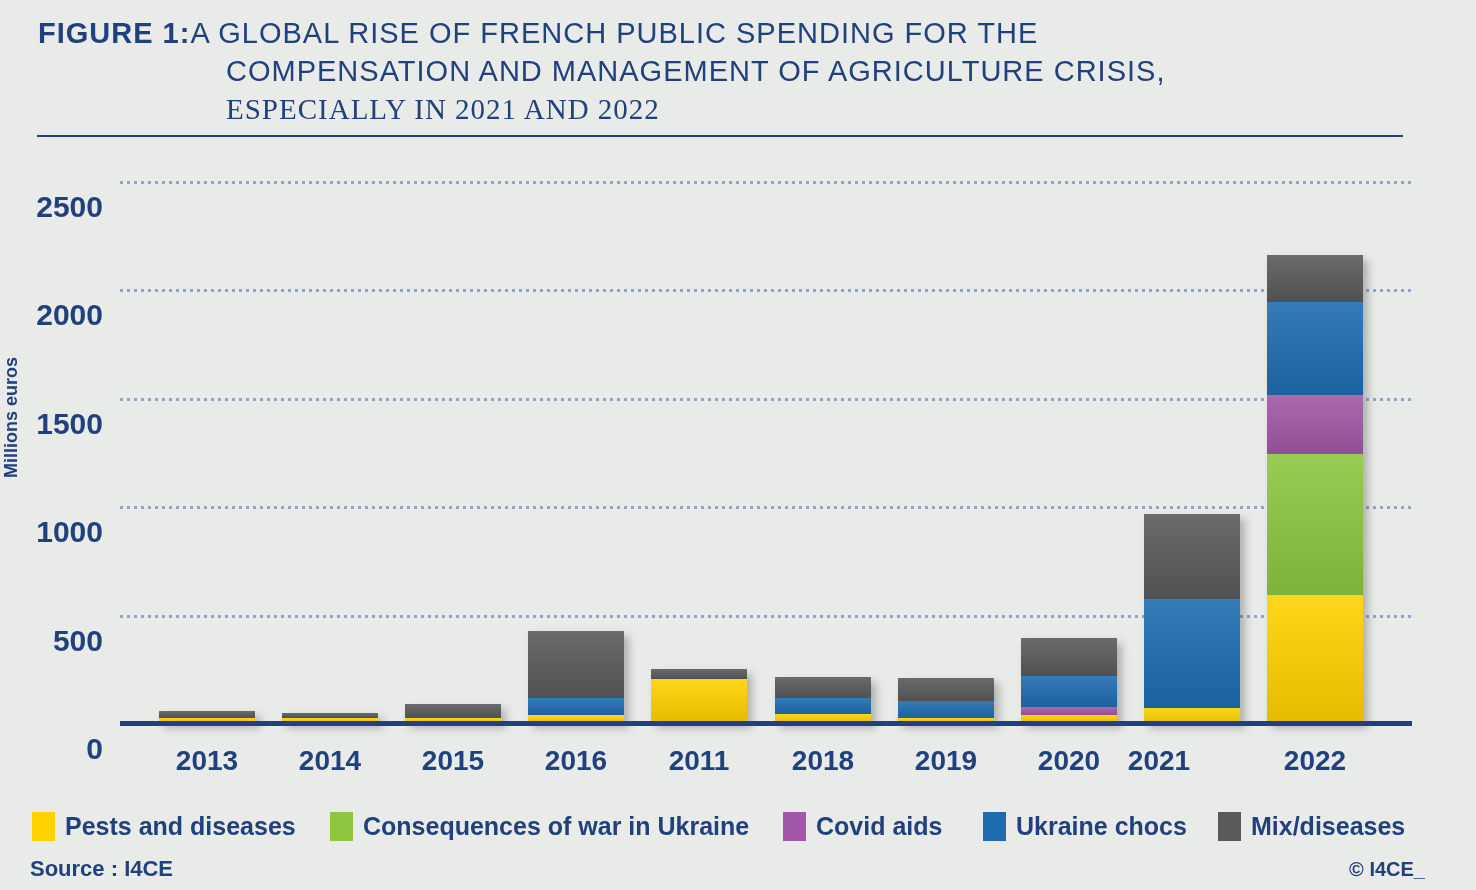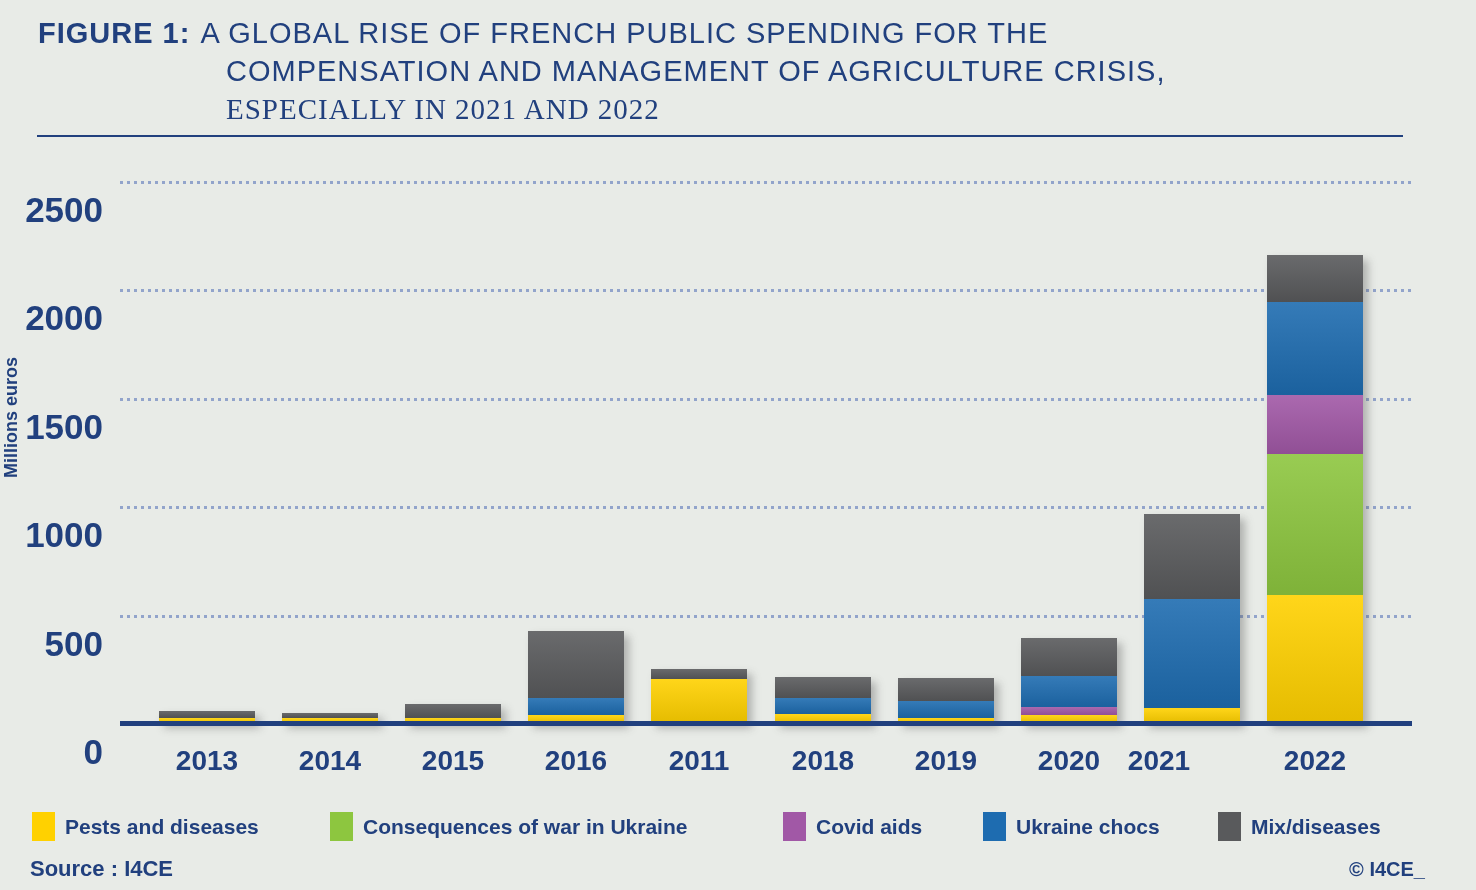--- a/index.html
+++ b/index.html
@@ -5,43 +5,43 @@
   html,body{margin:0;padding:0;}
   body{font-family:"Liberation Sans",sans-serif;}
   .page{position:relative;width:1476px;height:890px;background:#E8EBE7;overflow:hidden;}
 
   
   .title-block{position:absolute;left:0;top:14px;width:1476px;color:#21407E;}
   .title-line{font-size:29px;line-height:38px;letter-spacing:1px;}
   .title-line.l1{position:absolute;left:38px;top:0;white-space:nowrap;}
   .title-line.l2{position:absolute;left:226px;top:38px;white-space:nowrap;}
   .title-line.l3{position:absolute;left:226px;top:76px;white-space:nowrap;font-family:Liberation Serif, serif;}
-  .fig-label{font-weight:bold;letter-spacing:1px;margin-right:10px;}
+  .fig-label{font-weight:bold;letter-spacing:1px;}
   .title-underline{position:absolute;left:37px;top:121px;width:1366px;height:2px;background:#21407E;}
 
   
   .chart{position:absolute;left:0;top:130px;width:1476px;height:660px;}
   .gridline{position:absolute;height:3px;z-index:1;
      background:repeating-linear-gradient(to right,#92A4CB 0 3px,transparent 3px 7px);}
   .ytick{position:absolute;left:10px;width:93px;text-align:right;
-     font-size:35px;font-weight:bold;color:#21407E;z-index:4;}
+     font-size:30px;font-weight:bold;color:#21407E;z-index:4;}
   .y-axis-title{position:absolute;left:1px;top:188px;height:160px;
      writing-mode:vertical-rl;transform:rotate(180deg);
      font-size:18px;font-weight:bold;color:#21407E;z-index:4;white-space:nowrap;}
   .bar{position:absolute;display:flex;flex-direction:column-reverse;z-index:2;
      box-shadow:5px 5px 8px rgba(70,70,70,0.35);}
   .bar .seg{width:100%;background-image:linear-gradient(180deg,rgba(255,255,255,0.10),rgba(0,0,0,0.10));}
   .axis-line{position:absolute;height:5px;background:#21407E;z-index:3;}
   .xlabel{position:absolute;width:130px;text-align:center;
      font-size:28px;font-weight:bold;color:#21407E;z-index:4;}
 
   
   .legend-item{position:absolute;top:812px;display:flex;align-items:flex-start;z-index:4;}
   .legend-swatch{width:23px;height:29px;flex:0 0 auto;}
-  .legend-label{margin-left:10px;font-size:21px;font-weight:bold;color:#21407E;line-height:29px;white-space:nowrap;}
+  .legend-label{margin-left:10px;font-size:25px;font-weight:bold;color:#21407E;line-height:29px;white-space:nowrap;}
 
   
   .source-text{position:absolute;left:30px;top:856px;font-size:22px;font-weight:bold;color:#21407E;}
   .copyright-text{position:absolute;right:51px;top:858px;font-size:20px;font-weight:bold;color:#21407E;}
 </style>
 </head>
 <body>
 
 <div class="page">
 

